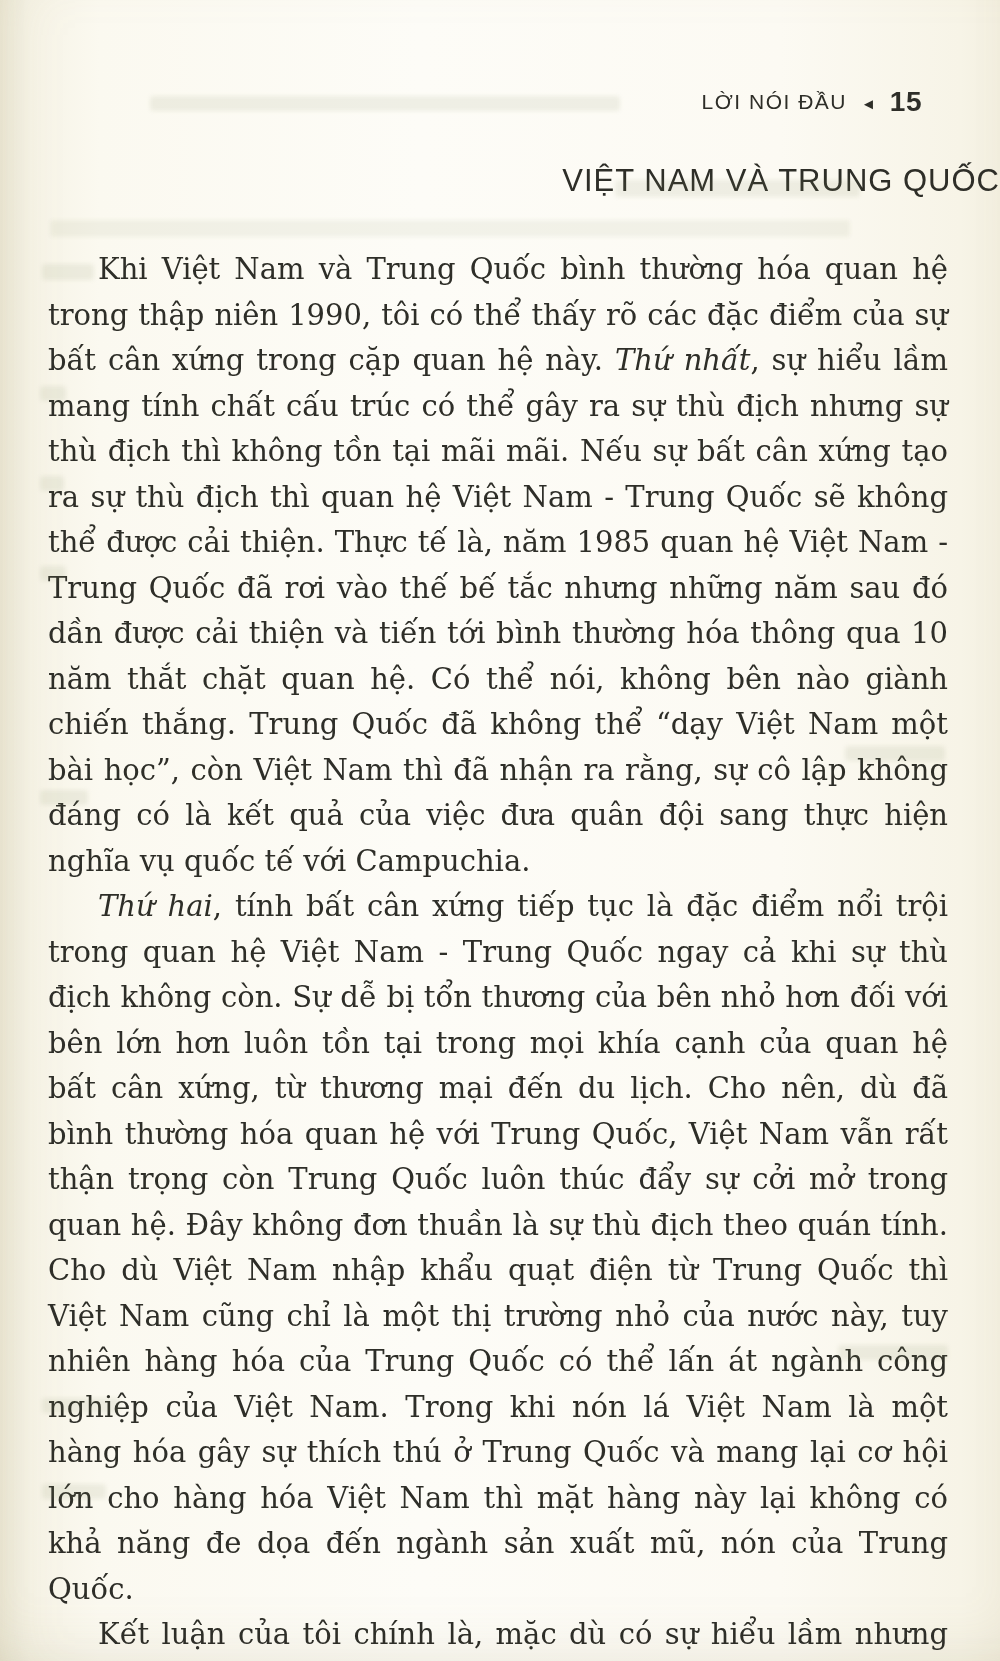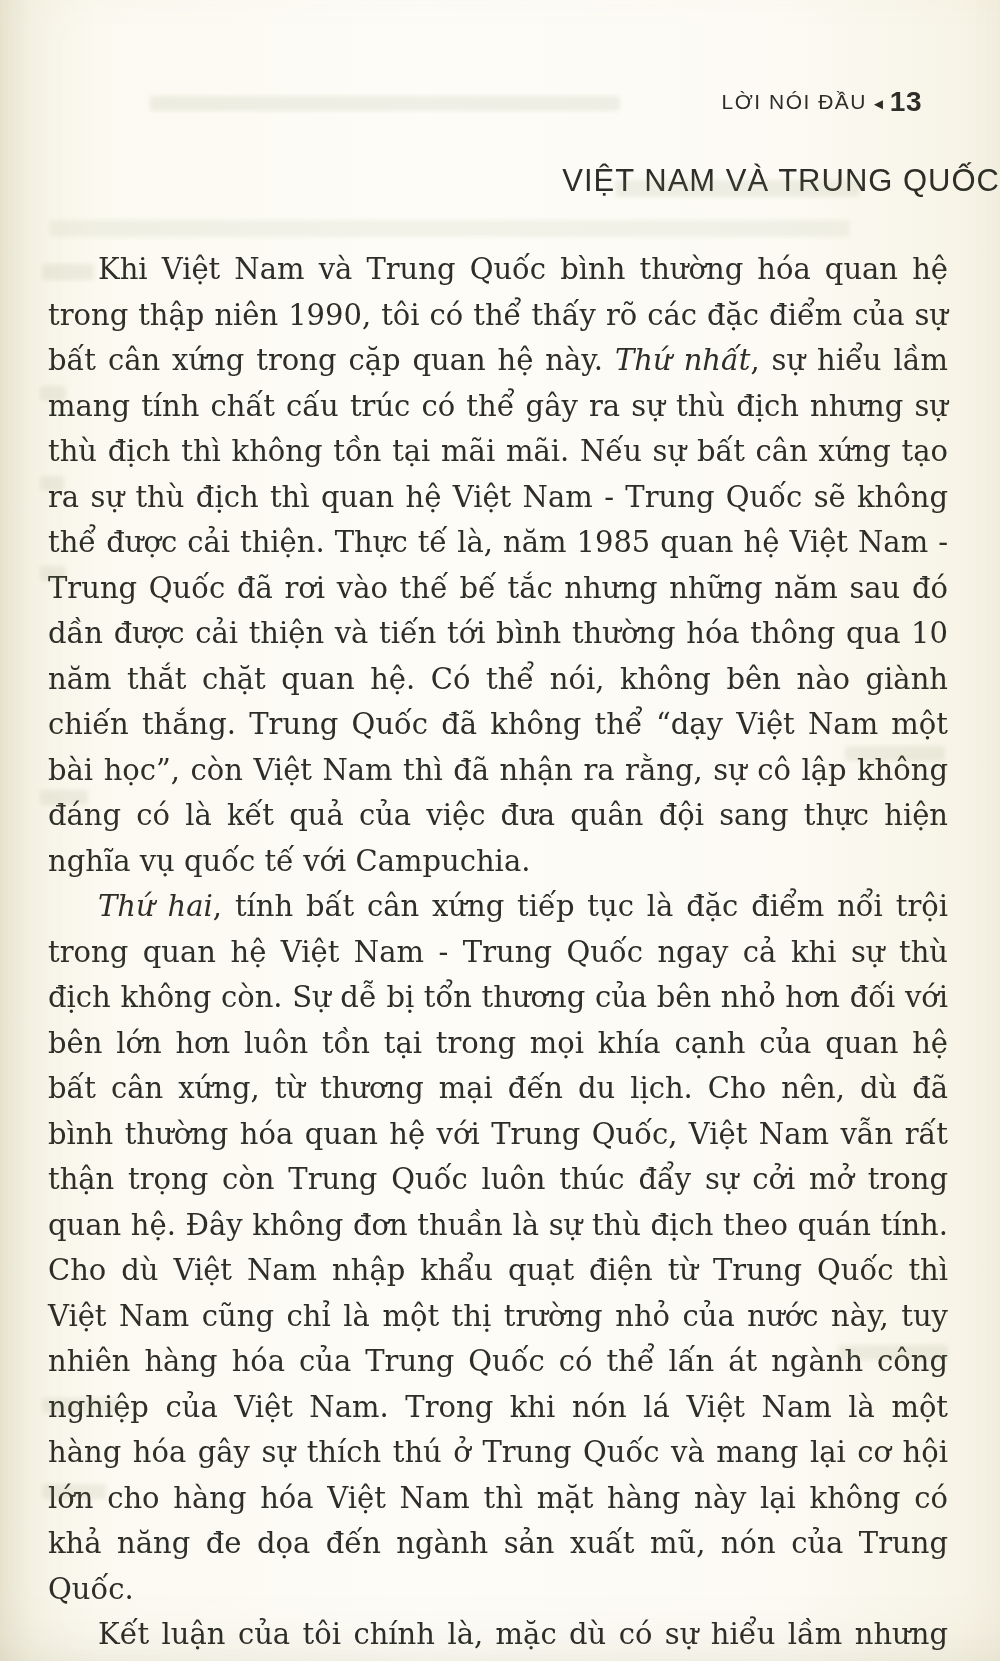--- a/index.html
+++ b/index.html
@@ -19,21 +19,21 @@
     inset: 0;
     box-shadow: inset 0 -40px 70px -50px rgba(160,150,110,0.25),
                 inset 40px 0 80px -60px rgba(170,160,120,0.28);
   }
   .running-head {
     position: absolute;
     top: 86px;
     right: 78px;
     display: flex;
     align-items: center;
-    gap: 4px;
+    gap: 14px;
     font-family: "Liberation Sans", sans-serif;
     color: var(--ink, #3a3b34);
     white-space: nowrap;
   }
   .running-head .label {
     font-size: 21px;
     letter-spacing: 1.5px;
     font-weight: 500;
   }
   .running-head .tri {
@@ -96,21 +96,21 @@
   .g12 { top: 1484px; left: 42px;  width: 64px;  height: 15px; }
 </style>
 </head>
 <body style="--ink: #2e2e28;">
 
 <div class="page">
 
   <div class="running-head">
     <span class="label">LỜI NÓI ĐẦU</span>
     <span class="tri">◄</span>
-    <span class="pageno">13</span>
+    <span class="pageno">15</span>
   </div>
 
   <h1 class="chapter-title">VIỆT NAM VÀ TRUNG QUỐC</h1>
 
   <div class="body-text">
       <p><span>Khi Việt Nam và Trung Quốc bình thường hóa quan hệ trong thập niên 1990, tôi có thể thấy rõ các đặc điểm của sự bất cân xứng trong cặp quan hệ này. </span><em>Thứ nhất</em><span>, sự hiểu lầm mang tính chất cấu trúc có thể gây ra sự thù địch nhưng sự thù địch thì không tồn tại mãi mãi. Nếu sự bất cân xứng tạo ra sự thù địch thì quan hệ Việt Nam - Trung Quốc sẽ không thể được cải thiện. Thực tế là, năm 1985 quan hệ Việt Nam - Trung Quốc đã rơi vào thế bế tắc nhưng những năm sau đó dần được cải thiện và tiến tới bình thường hóa thông qua 10 năm thắt chặt quan hệ. Có thể nói, không bên nào giành chiến thắng. Trung Quốc đã không thể “dạy Việt Nam một bài học”, còn Việt Nam thì đã nhận ra rằng, sự cô lập không đáng có là kết quả của việc đưa quân đội sang thực hiện nghĩa vụ quốc tế với Campuchia.</span></p>
       <p><em>Thứ hai</em><span>, tính bất cân xứng tiếp tục là đặc điểm nổi trội trong quan hệ Việt Nam - Trung Quốc ngay cả khi sự thù địch không còn. Sự dễ bị tổn thương của bên nhỏ hơn đối với bên lớn hơn luôn tồn tại trong mọi khía cạnh của quan hệ bất cân xứng, từ thương mại đến du lịch. Cho nên, dù đã bình thường hóa quan hệ với Trung Quốc, Việt Nam vẫn rất thận trọng còn Trung Quốc luôn thúc đẩy sự cởi mở trong quan hệ. Đây không đơn thuần là sự thù địch theo quán tính. Cho dù Việt Nam nhập khẩu quạt điện từ Trung Quốc thì Việt Nam cũng chỉ là một thị trường nhỏ của nước này, tuy nhiên hàng hóa của Trung Quốc có thể lấn át ngành công nghiệp của Việt Nam. Trong khi nón lá Việt Nam là một hàng hóa gây sự thích thú ở Trung Quốc và mang lại cơ hội lớn cho hàng hóa Việt Nam thì mặt hàng này lại không có khả năng đe dọa đến ngành sản xuất mũ, nón của Trung Quốc.</span></p>
       <p><span>Kết luận của tôi chính là, mặc dù có sự hiểu lầm nhưng quan hệ bất cân xứng có tính linh động cao và mặc dù đã bình thường hóa quan hệ nhưng vẫn tồn tại tính dễ bị tổn thương. Việc lấy ví dụ và</span></p>
     </div>
 

